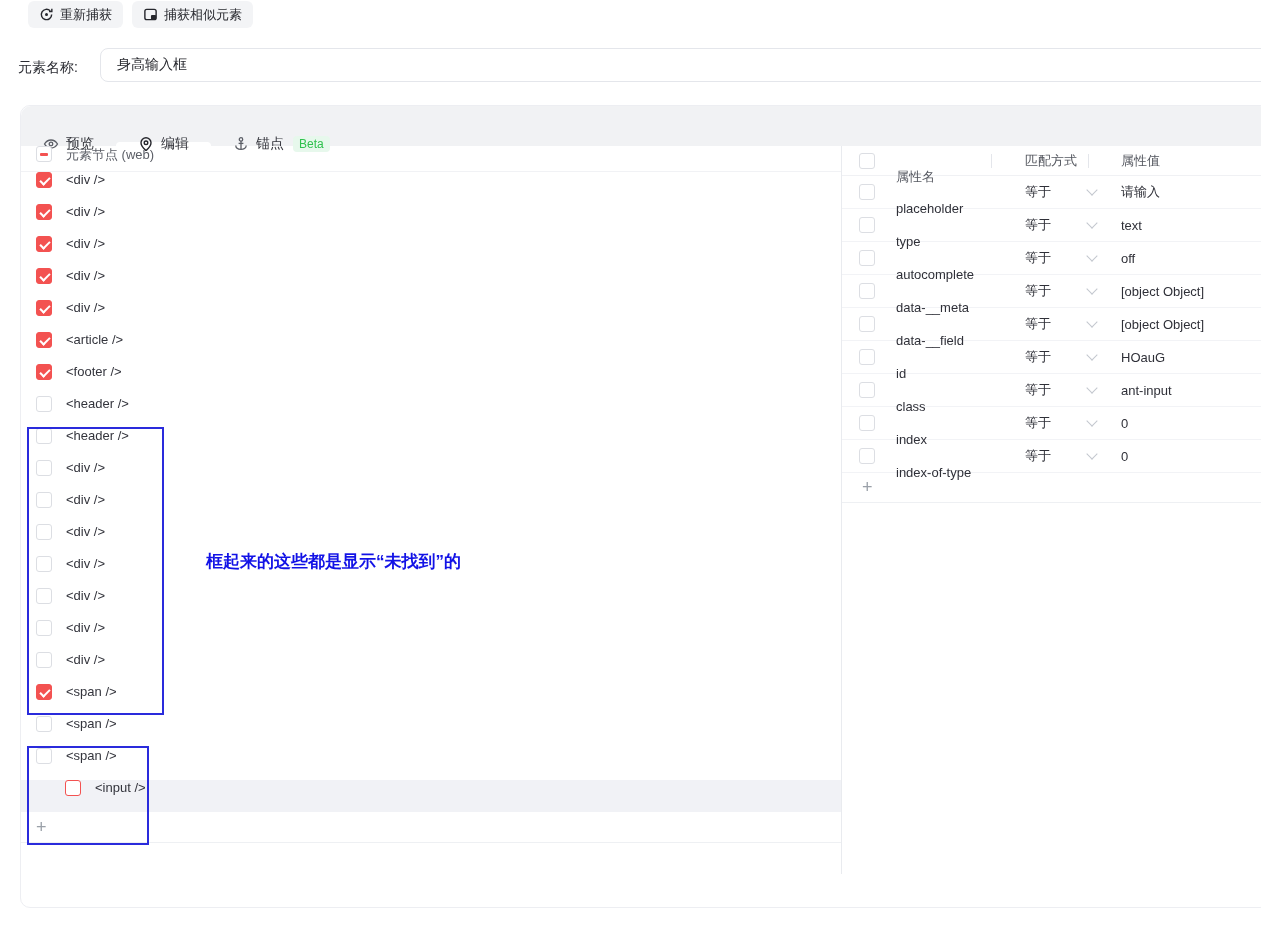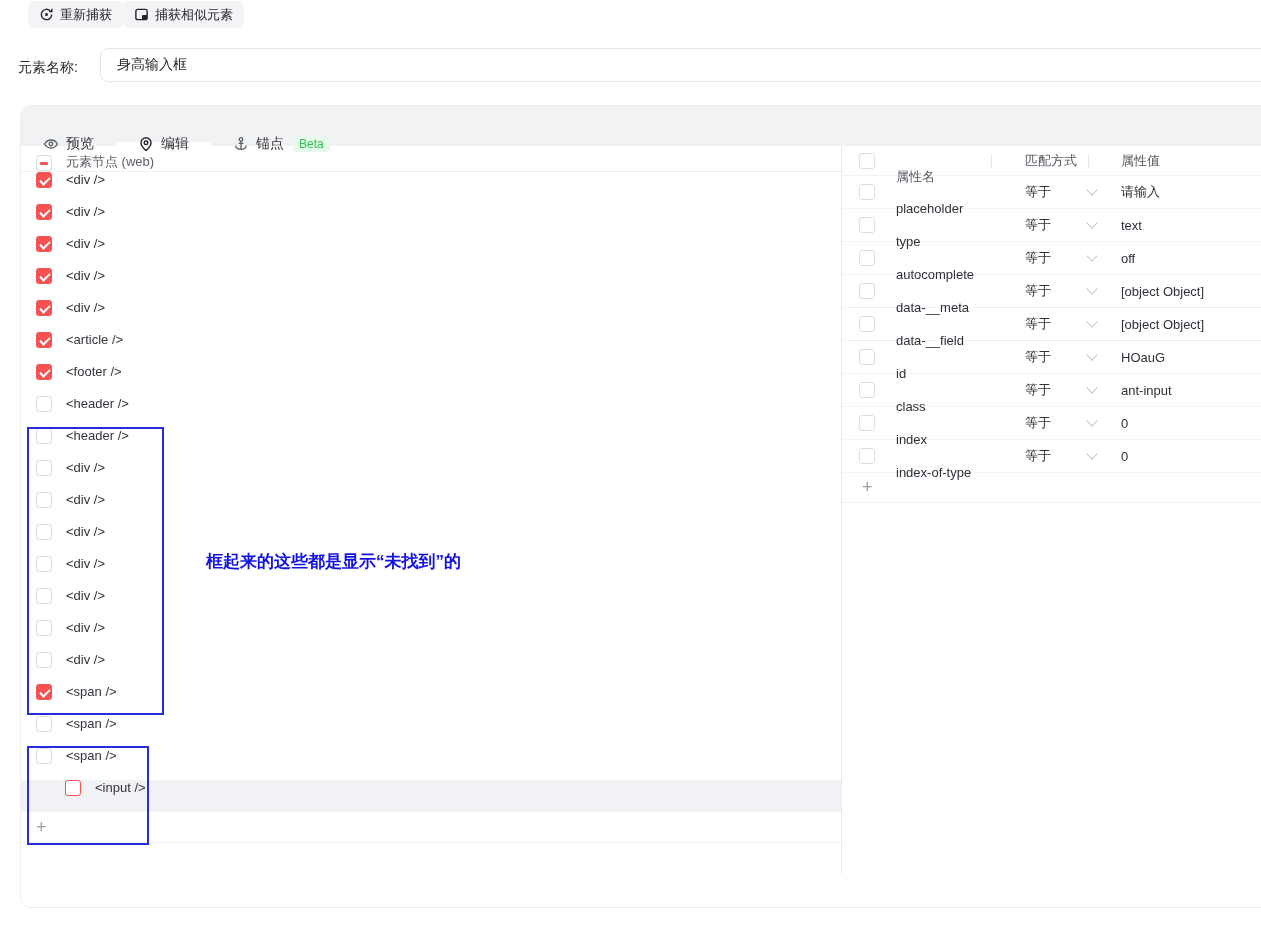--- a/index.html
+++ b/index.html
@@ -2,21 +2,21 @@
 <html><head>
 <meta charset="utf-8">
 <style>
   * { margin:0; padding:0; box-sizing:border-box; }
   html,body { width:1261px; height:925px; }
   body {
     position:relative; overflow:hidden; background:#fff;
     font-family:"Liberation Sans","DejaVu Sans",sans-serif; color:#2b2c33;
   }
   
-  .toolbar { position:absolute; top:1px; left:28px; display:flex; gap:0; }
+  .toolbar { position:absolute; top:1px; left:28px; display:flex; gap:9px; }
   .tool-btn {
     display:inline-flex; align-items:center; gap:6px; height:27px; padding:0 11px;
     background:#f3f4f6; border:none; border-radius:6px; font-size:13px; color:#26272d;
     cursor:pointer; font-family:inherit;
   }
   .tool-btn svg { flex:none; }
   
   .name-label { position:absolute; left:18px; top:59px; font-size:14px; color:#2b2c33; }
   .name-input {
     position:absolute; left:100px; top:48px; width:1185px; height:34px;
@@ -35,21 +35,21 @@
   }
   .tab.active { background:#fff; font-weight:400; border-radius:6px 6px 0 0; }
   .tab svg { flex:none; }
   .beta-badge {
     background:#e7f8ec; color:#30c14e; font-size:12px; font-weight:400;
     padding:1px 6px; border-radius:4px; margin-left:2px;
   }
   
   .tree-pane { position:absolute; left:0; top:40px; width:820px; }
   .tree-head {
-    height:26px; display:flex; align-items:flex-end; gap:14px; padding-left:15px;
+    height:26px; display:flex; align-items:flex-start; gap:14px; padding-left:15px;
     font-size:13px; color:#5b5e66; border-bottom:1px solid #f1f2f5;
   }
   .trow {
     height:32px; display:flex; align-items:flex-start; gap:14px; padding-left:15px;
     font-size:13px; color:#33343c; cursor:pointer;
   }
   .trow.selected { background:#f1f2f6;padding-left:44px; }
   .cb {
     width:16px; height:16px; border:1px solid #dcdee3; border-radius:3px;
     background:#fff; position:relative; flex:none; cursor:pointer;

